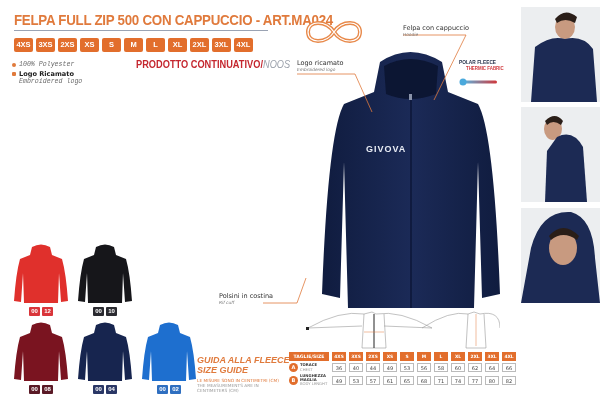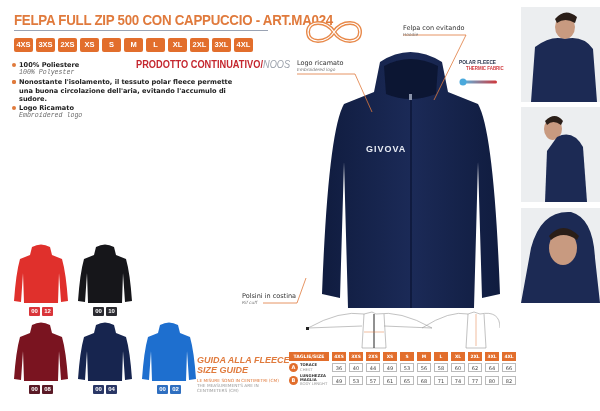--- a/index.html
+++ b/index.html
@@ -74,29 +74,27 @@
   <div class="chip" style="width:19px">2XL</div>
   <div class="chip" style="width:19px">3XL</div>
   <div class="chip" style="width:19px">4XL</div>
 </div>
 
 <div class="abs continuativo"><span>PRODOTTO CONTINUATIVO/</span><span class="noos">NOOS</span></div>
 
 <div class="abs features">
   <div class="feat">
       <span class="dot"></span>
-      <div class="it">100% Poliestere</div>
       <div class="en">100% Polyester</div>
     </div>
   <div class="feat">
       <span class="dot"></span>
     </div>
   <div class="feat">
       <span class="dot"></span>
-      <div class="it">Nonostante l'isolamento, il tessuto polar fleece permette una buona circolazione dell'aria, evitando l'accumulo di sudore.</div>
     </div>
   <div class="feat">
       <span class="dot"></span>
       <div class="it">Logo Ricamato</div>
       <div class="en">Embroidered logo</div>
     </div>
 </div>
 
 <div class="abs variant" style="left:12px; top:243px;">
   <svg class="hood-svg" width="58" height="62" viewBox="0 0 58 62">
@@ -164,28 +162,28 @@
   <text x="48" y="110" font-family="Liberation Sans, sans-serif" font-size="9" font-weight="bold" fill="#e8ecf5" letter-spacing="1">GIVOVA</text>
 </svg>
 
 <svg class="abs" style="left:0; top:0;" width="600" height="411">
   <polyline points="403,35 466,35 434,100" fill="none" stroke="#e07a3c" stroke-width="0.8"></polyline>
   <polyline points="297,74 355,74 372,112" fill="none" stroke="#e07a3c" stroke-width="0.8"></polyline>
   <polyline points="263,303 297,303 306,278" fill="none" stroke="#e07a3c" stroke-width="0.8"></polyline>
 </svg>
 
 <div class="abs" style="left:403px; top:24px;">
-  <div class="callout-title">Felpa con evitando</div>
+  <div class="callout-title">Felpa con cappuccio</div>
   <div class="callout-sub">Hoodie</div>
 </div>
 <div class="abs" style="left:297px; top:59px;">
   <div class="callout-title">Logo ricamato</div>
   <div class="callout-sub">Embroidered logo</div>
 </div>
-<div class="abs" style="left:242px; top:292px;">
+<div class="abs" style="left:219px; top:292px;">
   <div class="callout-title">Polsini in costina</div>
   <div class="callout-sub">Rif cuff</div>
 </div>
 
 <div class="abs polar">
   <div class="l1">POLAR FLEECE</div>
   <div class="l2">THERMIC FABRIC</div>
   <svg width="40" height="8">
       <defs>
         <linearGradient id="th" x1="0" x2="1">

